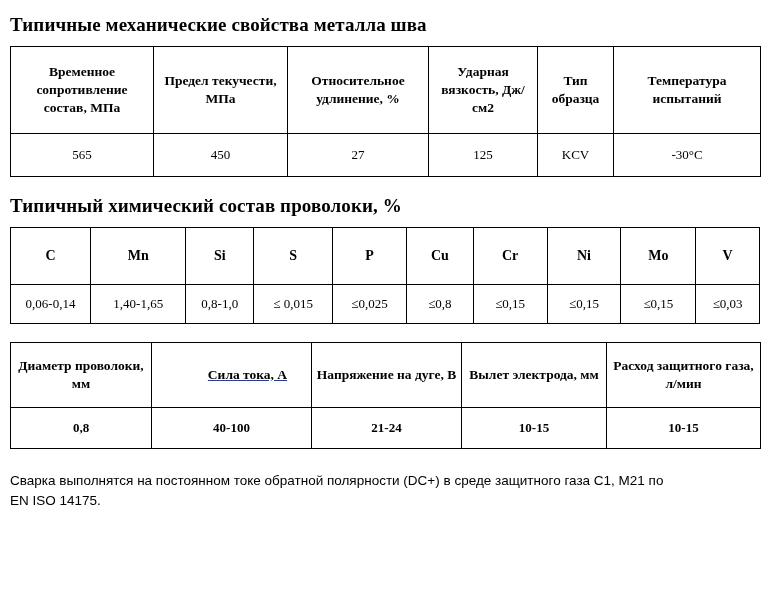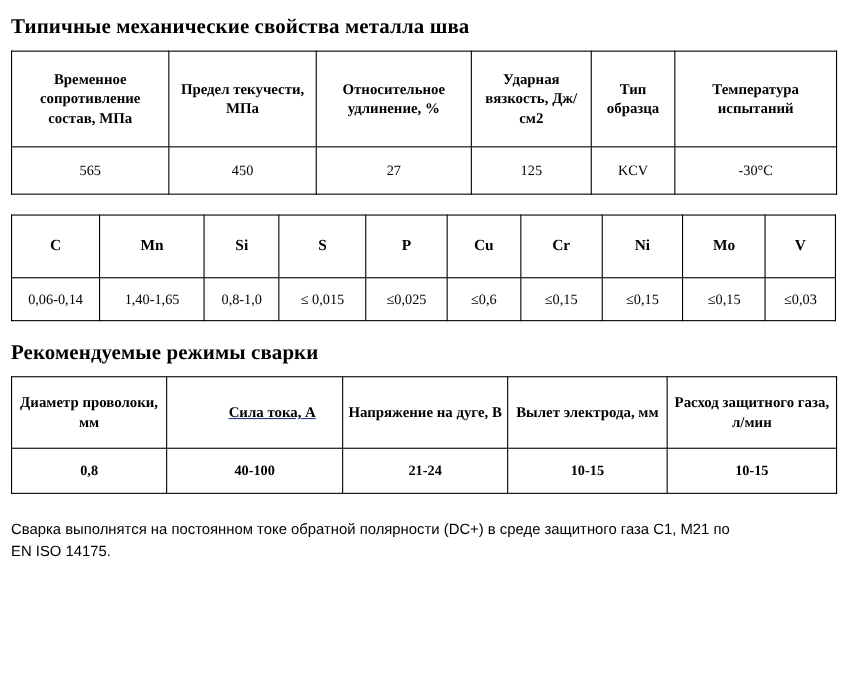--- a/index.html
+++ b/index.html
@@ -108,20 +108,21 @@
           <td>27</td>
           <td>125</td>
           <td>KCV</td>
           <td>-30°C</td>
         </tr>
       </tbody>
     </table>
   </div>
 
   <div class="section">
+    <h2 class="section-title">Типичный химический состав проволоки, %</h2>
     <table class="data-table" id="chem-table">
       <colgroup>
         <col style="width:78px">
         <col style="width:93px">
         <col style="width:66px">
         <col style="width:77px">
         <col style="width:72px">
         <col style="width:65px">
         <col style="width:72px">
         <col style="width:72px">
@@ -142,32 +143,31 @@
           <th>V</th>
         </tr>
       </thead>
       <tbody>
         <tr>
           <td>0,06-0,14</td>
           <td>1,40-1,65</td>
           <td>0,8-1,0</td>
           <td>≤ 0,015</td>
           <td>≤0,025</td>
-          <td>≤0,6</td>
+          <td>≤0,8</td>
           <td>≤0,15</td>
           <td>≤0,15</td>
           <td>≤0,15</td>
           <td>≤0,03</td>
         </tr>
       </tbody>
     </table>
   </div>
 
   <div class="section">
-    <h2 class="section-title">Рекомендуемые режимы сварки</h2>
     <table class="data-table" id="weld-table">
       <colgroup>
         <col style="width:141px">
         <col style="width:160px">
         <col style="width:150px">
         <col style="width:145px">
         <col style="width:154px">
       </colgroup>
       <thead>
         <tr>

